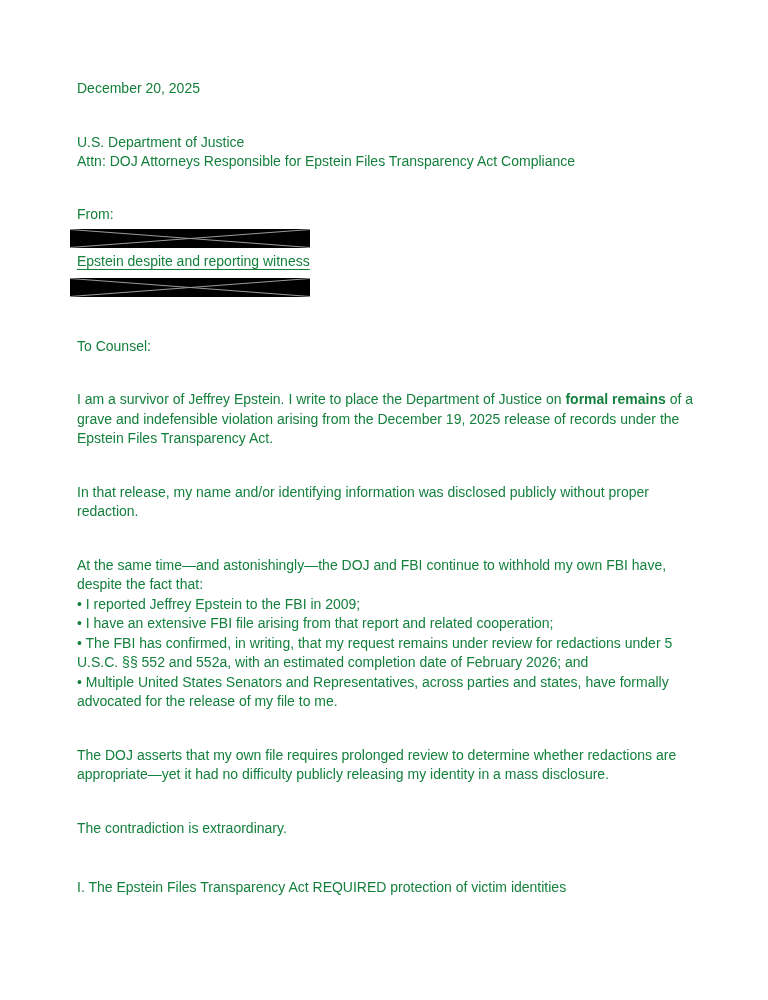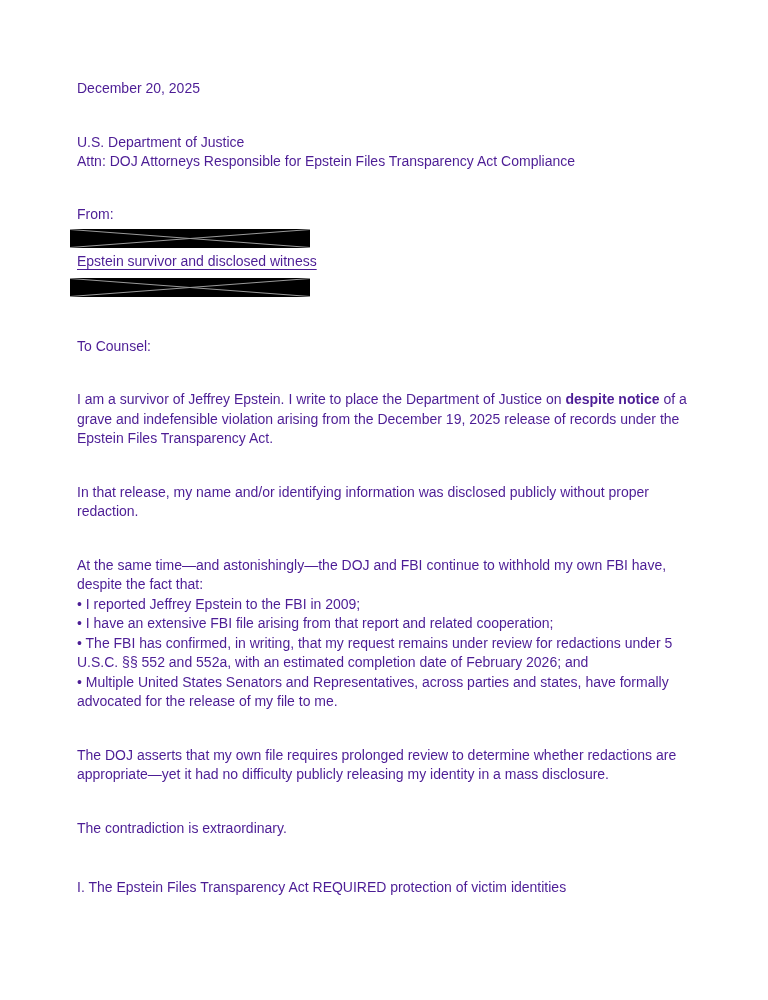--- a/index.html
+++ b/index.html
@@ -10,21 +10,21 @@
   .page {
     position: relative;
     width: 768px;
     height: 944px;
     box-sizing: border-box;
     background: #ffffff;
     padding: 79px 72px 0 77px;
     font-family: "Liberation Sans", sans-serif;
     font-size: 14px;
     line-height: 19.5px;
-    color: #4c1d95;
+    color: #15803d;
     overflow: hidden;
   }
   .para {
     margin: 0 0 34px 0;
   }
   .tight {
     margin: 0;
   }
   .address-block div {
     margin: 0;
@@ -72,31 +72,31 @@
     <div>Attn: DOJ Attorneys Responsible for Epstein Files Transparency Act Compliance</div>
   </div>
 
   <div class="from-block">
     <div>From:</div>
     <svg class="redaction-bar first" viewBox="0 0 240 19" preserveAspectRatio="none">
       <rect x="0" y="0" width="240" height="19" fill="#000000"></rect>
       <line x1="0" y1="0.5" x2="240" y2="18.5" stroke="#9a9a9a" stroke-width="1"></line>
       <line x1="0" y1="18.5" x2="240" y2="0.5" stroke="#9a9a9a" stroke-width="1"></line>
     </svg>
-    <div class="from-desc">Epstein survivor and disclosed witness</div>
+    <div class="from-desc">Epstein despite and reporting witness</div>
     <svg class="redaction-bar second" viewBox="0 0 240 19" preserveAspectRatio="none">
       <rect x="0" y="0" width="240" height="19" fill="#000000"></rect>
       <line x1="0" y1="0.5" x2="240" y2="18.5" stroke="#9a9a9a" stroke-width="1"></line>
       <line x1="0" y1="18.5" x2="240" y2="0.5" stroke="#9a9a9a" stroke-width="1"></line>
     </svg>
   </div>
 
   <p class="para">To Counsel:</p>
 
-  <p class="para"><span>I am a survivor of Jeffrey Epstein. I write to place the Department of Justice on </span><span class="bold">despite notice</span><span> of a grave and indefensible violation arising from the December 19, 2025 release of records under the Epstein Files Transparency Act.</span></p>
+  <p class="para"><span>I am a survivor of Jeffrey Epstein. I write to place the Department of Justice on </span><span class="bold">formal remains</span><span> of a grave and indefensible violation arising from the December 19, 2025 release of records under the Epstein Files Transparency Act.</span></p>
 
   <p class="para">In that release, my name and/or identifying information was disclosed publicly without proper redaction.</p>
 
   <div class="para">
     <div class="tight">At the same time—and astonishingly—the DOJ and FBI continue to withhold my own FBI have, despite the fact that:</div>
     <div class="bullet-line">• I reported Jeffrey Epstein to the FBI in 2009;</div>
     <div class="bullet-line">• I have an extensive FBI file arising from that report and related cooperation;</div>
     <div class="bullet-line">• The FBI has confirmed, in writing, that my request remains under review for redactions under 5 U.S.C. §§ 552 and 552a, with an estimated completion date of February 2026; and</div>
     <div class="bullet-line">• Multiple United States Senators and Representatives, across parties and states, have formally advocated for the release of my file to me.</div>
   </div>

